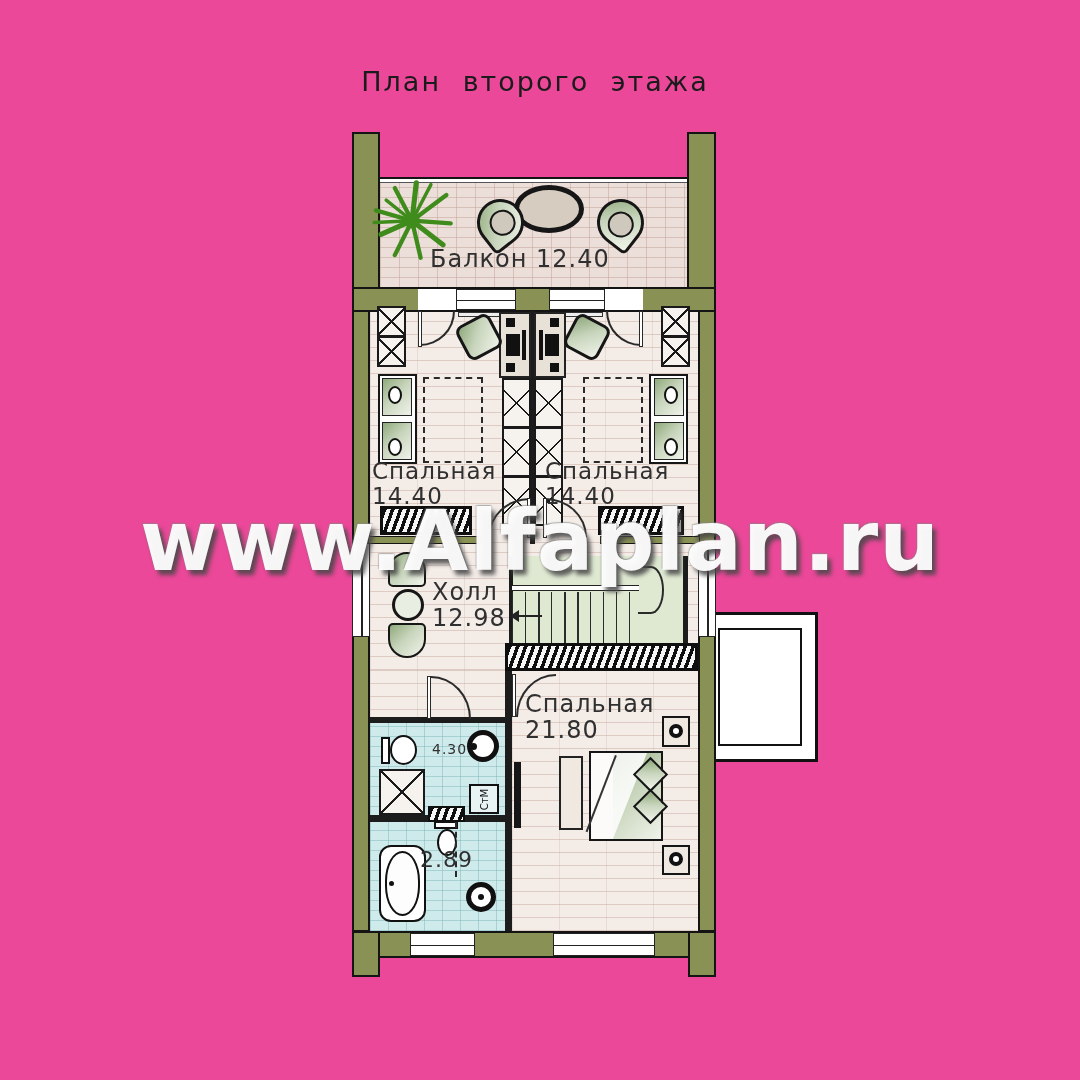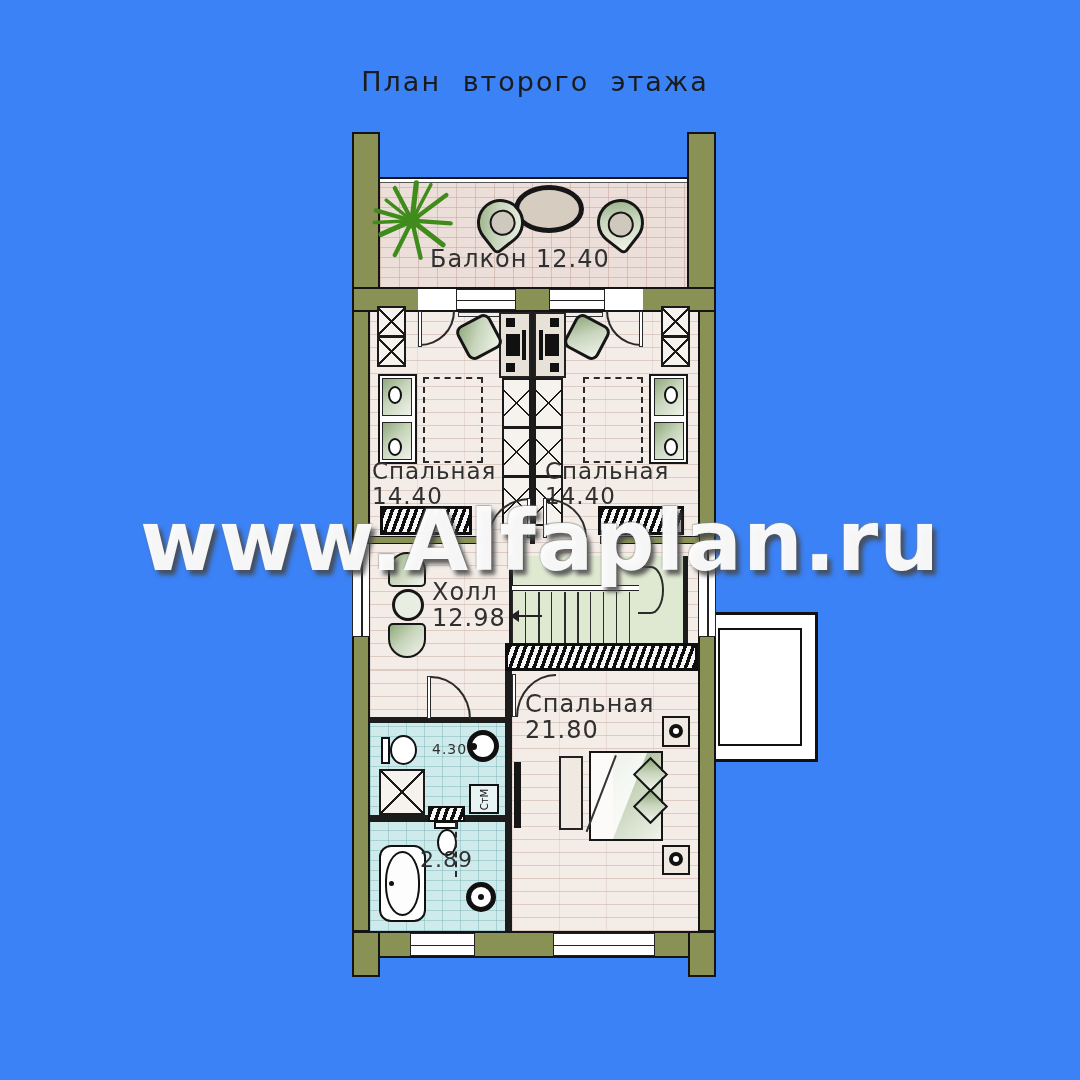--- a/index.html
+++ b/index.html
@@ -1,17 +1,17 @@
 <!DOCTYPE html>
 <html><head>
 <meta charset="utf-8">
 <style>
   html,body{margin:0;padding:0;background:#fff;width:1080px;height:1080px;overflow:hidden;
             font-family:"DejaVu Sans",sans-serif;}
-  .scene{position:absolute;left:0;top:0;width:1080px;height:1080px;background:#3b82f6;}
+  .scene{position:absolute;left:0;top:0;width:1080px;height:1080px;background:#ec4899;}
   .abs{position:absolute;box-sizing:border-box;}
   .wall{position:absolute;box-sizing:border-box;background:#8a9155;border:2px solid #141414;}
   .bw{position:absolute;background:#1c1c1c;}
   .floor-wood{position:absolute;box-sizing:border-box;
     background:repeating-linear-gradient(0deg,rgba(203,176,167,.55) 0 1px,transparent 1px 13px),
                repeating-linear-gradient(90deg,rgba(203,176,167,.30) 0 1px,transparent 1px 47px),#f4ece7;}
   .floor-brick{position:absolute;box-sizing:border-box;
     background:repeating-linear-gradient(0deg,rgba(198,166,156,.55) 0 1px,transparent 1px 10px),
                repeating-linear-gradient(90deg,rgba(198,166,156,.55) 0 1px,transparent 1px 19px),#ecdfd9;}
   .floor-bath{position:absolute;box-sizing:border-box;

